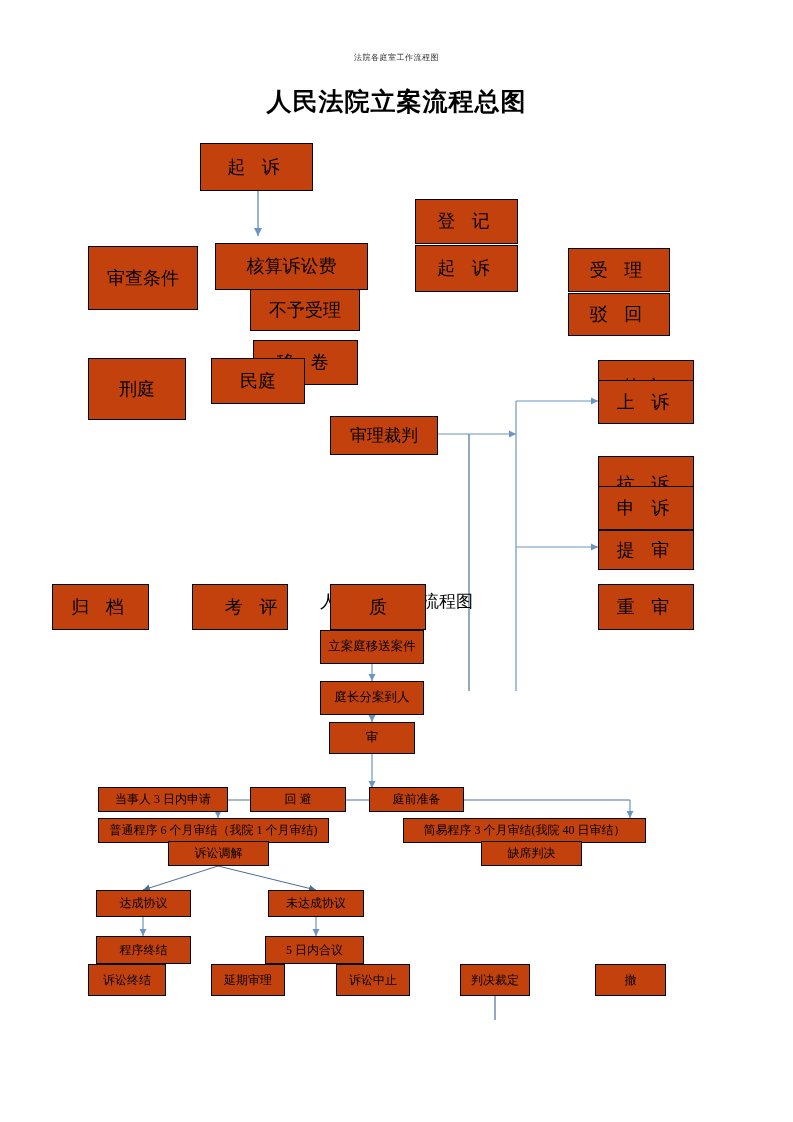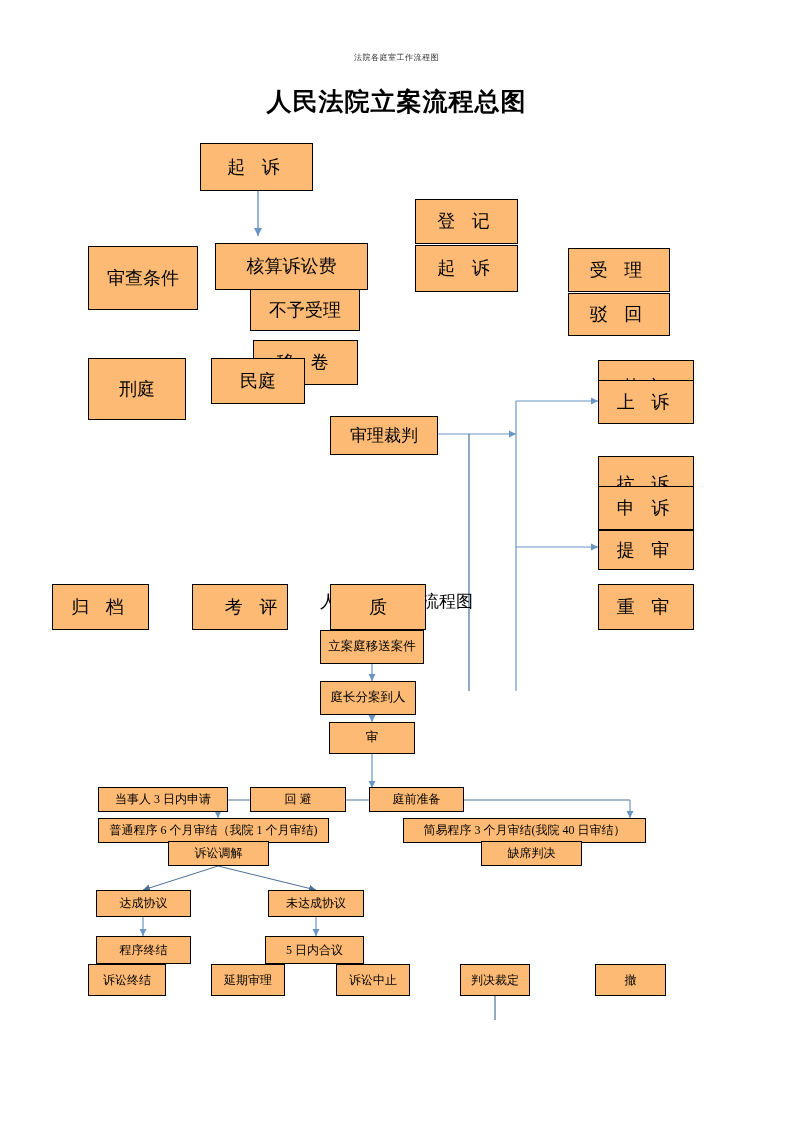--- a/index.html
+++ b/index.html
@@ -28,21 +28,21 @@
   #title-sub{
     position:absolute;left:0;top:590px;width:793px;text-align:center;
     font-size:17px;font-weight:normal;letter-spacing:0px;
     font-family:"Liberation Serif","DejaVu Serif",serif;
     z-index:2;
   }
 
   .box{
     position:absolute;
     border:1px solid #000;
-    background:#fdba74;
+    background:#c2410c;
     box-sizing:border-box;
     display:flex;align-items:center;justify-content:center;
     text-align:center;
     line-height:1.05;
     overflow:hidden;
     white-space:nowrap;
     z-index:5;
   }
   .t18{font-size:18px;letter-spacing:6px;}
   .t18n{font-size:18px;letter-spacing:0px;}
@@ -188,21 +188,21 @@
   <div id="title-sub">人民法院审判流程图</div>
 
   <div class="box t18n" style="left:330px;top:584px;width:96px;height:46px;z-index:6;">
     <span>质</span>
   </div>
 
   <div class="box t13" style="left:320px;top:630px;width:104px;height:34px;z-index:7;">
     <span>立案庭移送案件</span>
   </div>
 
-  <div class="box t13" style="left:320px;top:681px;width:96px;height:34px;">
+  <div class="box t13" style="left:320px;top:681px;width:104px;height:34px;">
     <span>庭长分案到人</span>
   </div>
 
   <div class="box t13" style="left:329px;top:722px;width:86px;height:32px;">
     <span>审</span>
   </div>
 
   <div class="box t12" style="left:98px;top:787px;width:130px;height:25px;">
     <span>当事人 3 日内申请</span>
   </div>

